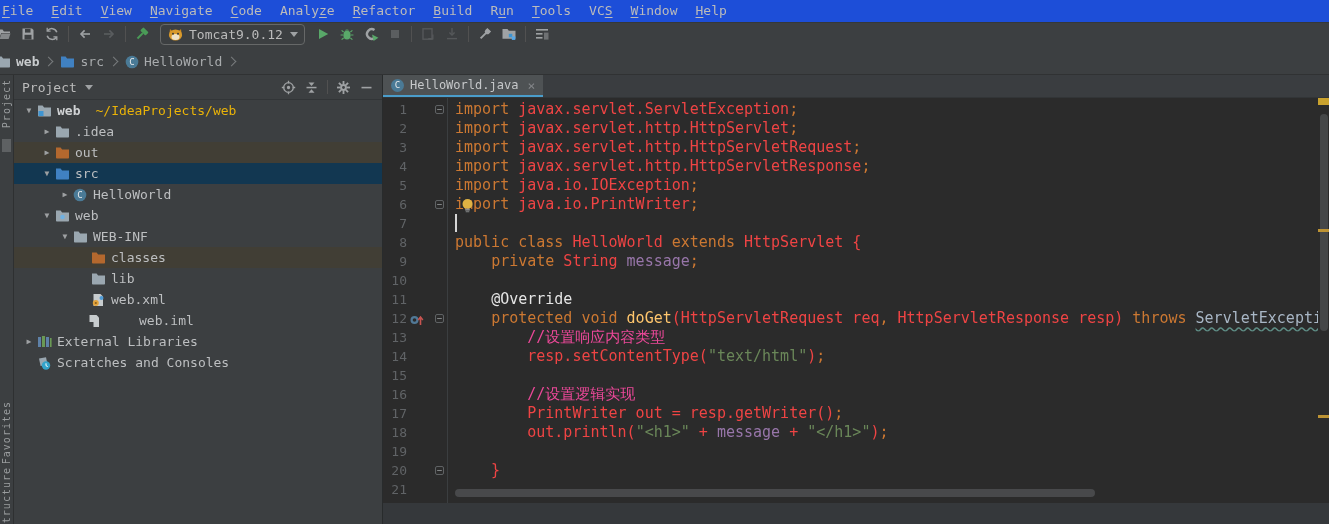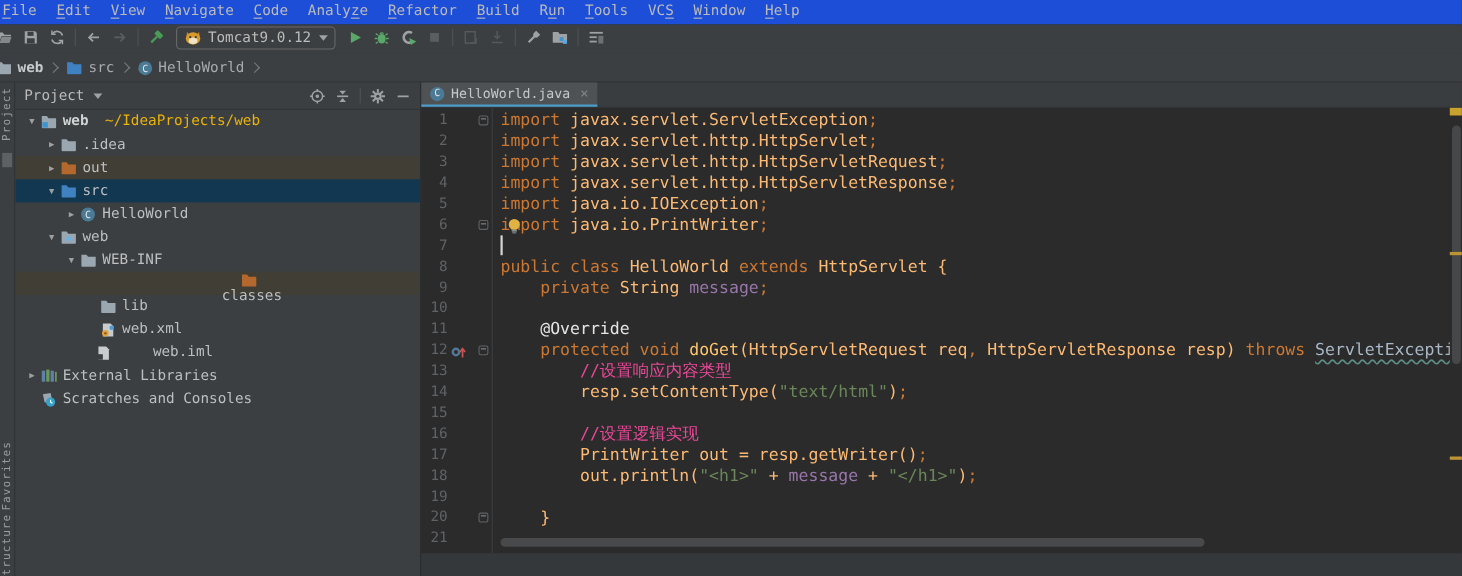--- a/index.html
+++ b/index.html
@@ -60,21 +60,21 @@
   .editor{position:absolute;top:23px;left:0;right:0;bottom:0;font-size:15px;line-height:19px;white-space:pre}
   .grow{height:19px;position:relative;color:#606366;font-size:13px;line-height:19px}
   .gutter{position:absolute;left:0;top:2px;width:64px}
   .gnum{position:absolute;left:0;width:24px;text-align:right}
   .ovr{position:absolute;left:26px;top:3px}
   .fold{position:absolute;left:52px;top:5px;width:9px;height:9px;border:1px solid #5F6264;border-radius:2px;
         color:#9DA0A2;font-size:9px;line-height:7px;text-align:center;background:#2B2B2B;box-sizing:border-box}
   .gsep{position:absolute;left:64px;top:0;bottom:21px;width:1px;background:#3B3E40}
   .code{position:absolute;left:72px;top:2px;right:11px;overflow:hidden}
   .cline{height:19px;color:#A9B7C6}
-  .kw{color:#CC7832}.pl{color:#fdba74}.str{color:#6A8759}.cmt{color:#ec4899}
+  .kw{color:#CC7832}.pl{color:#ef4444}.str{color:#6A8759}.cmt{color:#ec4899}
   .fld{color:#9876AA}.mth{color:#FFC66D}.ann{color:#e5e5e5}
   .err{color:#A9B7C6;text-decoration:underline wavy #5E8D85;text-underline-offset:3px}
   .caret{position:absolute;left:72px;top:116px;width:2px;height:18px;background:#D6D6D6}
   .bulb{position:absolute;left:78px;top:100px}
   .hscroll{position:absolute;left:72px;top:391px;width:640px;height:8px;background:#606366;opacity:.55;border-radius:4px}
   .vscroll{position:absolute;right:1px;top:16px;width:8px;height:217px;background:#606366;opacity:.5;border-radius:4px}
   .errsq{position:absolute;right:0;top:0;width:11px;height:7px;background:#C9A22E}
   .mark{position:absolute;right:0;width:11px;height:3px;background:#BD9334}
   .mark1{top:131px}.mark2{top:317px}
   .bottomstrip{position:absolute;left:0;right:0;bottom:0;height:21px;background:#35383B}
@@ -369,21 +369,21 @@
       </div>
       <div class="trow" style="padding-left: 44px;">
         <span class="arrow">▼</span>
         <span class="ticon">
           <svg width="15" height="13" viewBox="0 0 15 13">
             <path d="M1 1.5h4.6l1.5 2H14v8.2a.8.8 0 0 1-.8.8H1.8a.8.8 0 0 1-.8-.8z" fill="#9AA7B0"></path>
           </svg>
         </span>
         <span class="tlabel">WEB-INF</span>
       </div>
-      <div class="trow hl" style="padding-left: 62px; flex-direction: column;">
+      <div class="trow hl" style="padding-left: 62px;">
         <span class="arrow"></span>
         <span class="ticon">
           <svg width="15" height="13" viewBox="0 0 15 13">
             <path d="M1 1.5h4.6l1.5 2H14v8.2a.8.8 0 0 1-.8.8H1.8a.8.8 0 0 1-.8-.8z" fill="#B4682E"></path>
           </svg>
         </span>
         <span class="tlabel">classes</span>
       </div>
       <div class="trow" style="padding-left: 62px; text-align: right;">
         <span class="arrow"></span>

